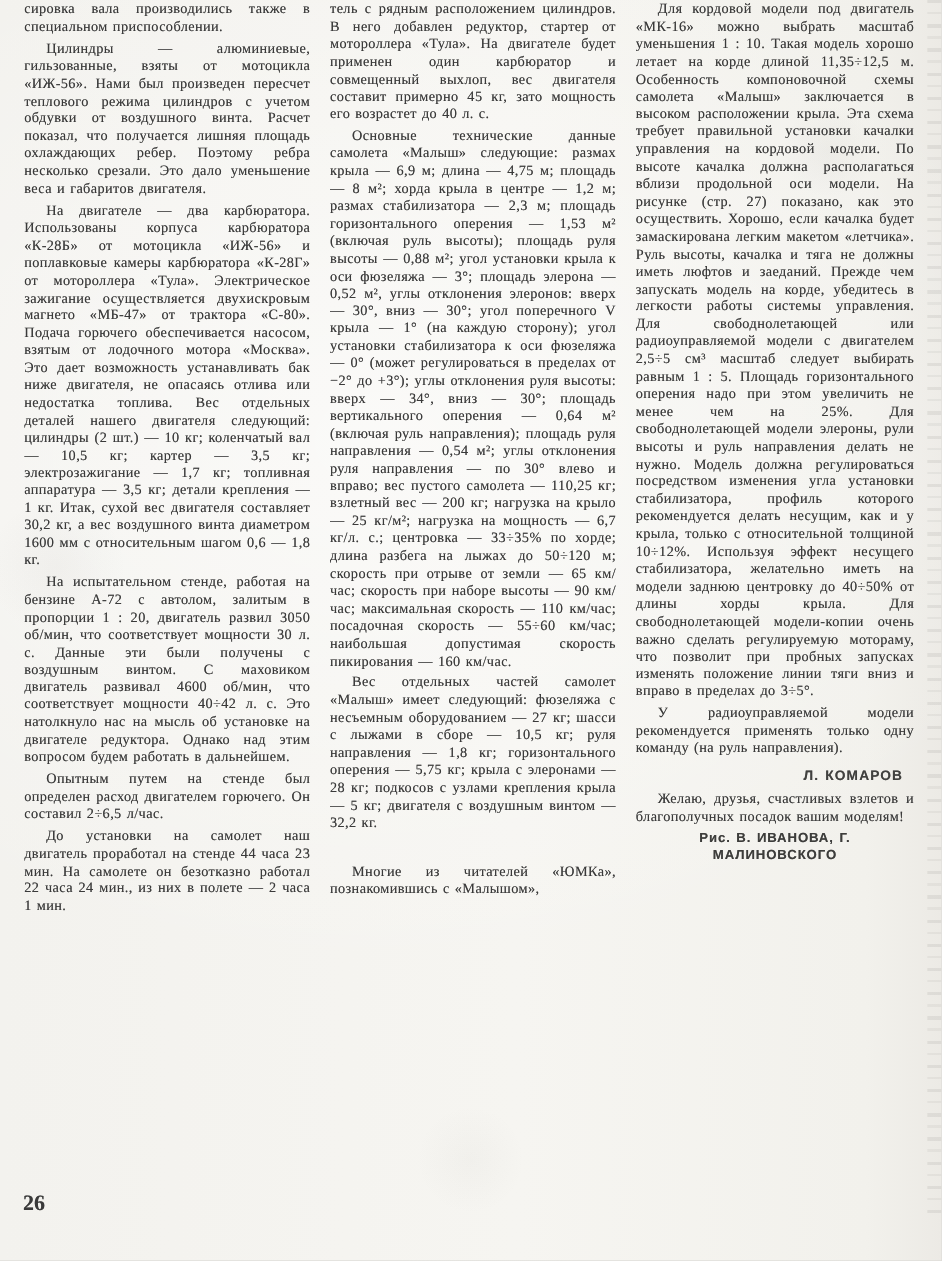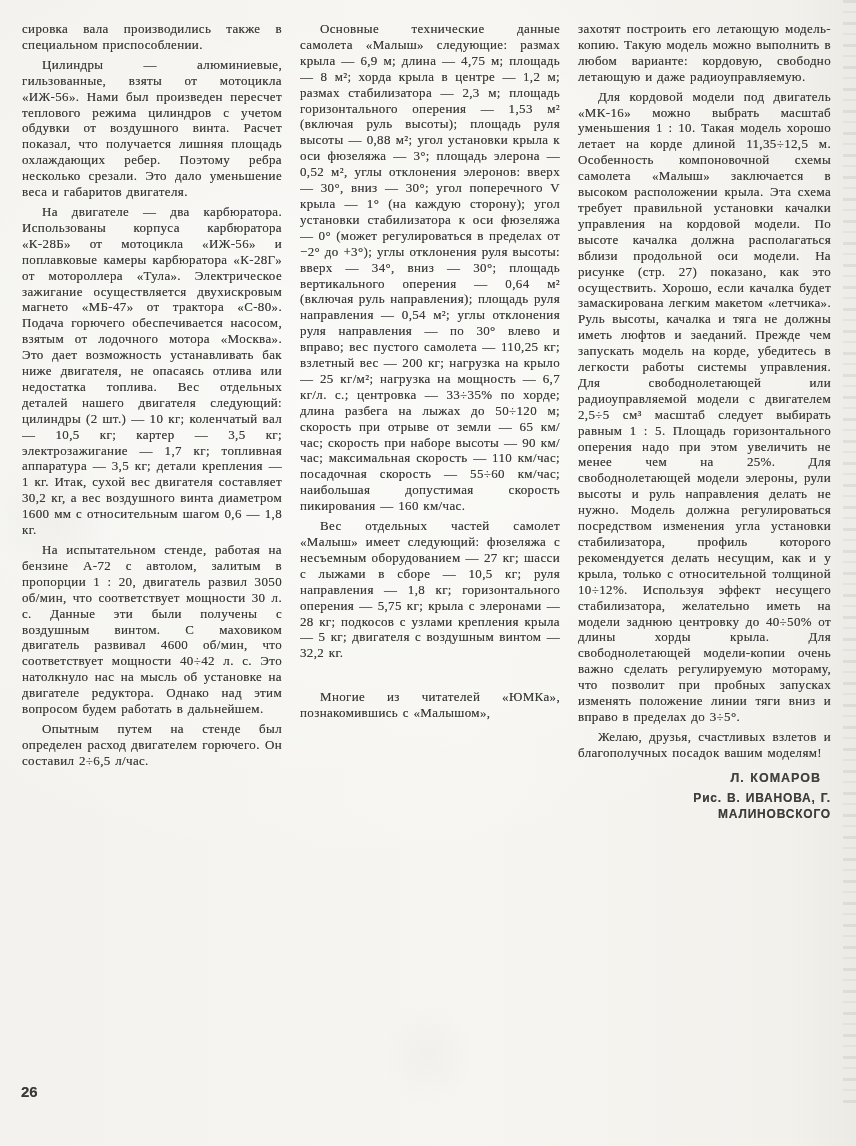--- a/index.html
+++ b/index.html
@@ -24,21 +24,21 @@
     position: absolute;
     inset: 0;
     background:
       radial-gradient(circle 60px at 88% 12%, rgba(120,118,112,0.06), transparent 70%),
       radial-gradient(circle 90px at 6% 45%, rgba(120,118,112,0.05), transparent 70%),
       radial-gradient(circle 70px at 50% 92%, rgba(120,118,112,0.04), transparent 70%);
     pointer-events: none;
   }
   .column {
     position: absolute;
-    top: 21px;
+    top: 0;
     max-height: 1080px;
     overflow: hidden;
     text-align: justify;
     font-size: 13px;
     line-height: 15.9px;
     letter-spacing: 0.35px;
     word-spacing: 1px;
     text-shadow: 0 0 0.6px rgba(40,40,40,0.55);
   }
   .col-1 { left: 22px;  width: 260px; }
@@ -54,34 +54,34 @@
     margin-top: 10px;
     padding-right: 10px;
     text-align: right;
     font-family: "Liberation Sans", "DejaVu Sans", sans-serif;
     font-size: 12.5px;
     font-weight: bold;
     letter-spacing: 1px;
     color: #41413f;
   }
   .credit {
-    text-align: right;
+    text-align: center;
     font-family: "Liberation Sans", "DejaVu Sans", sans-serif;
     font-size: 12px;
     font-weight: bold;
     letter-spacing: 0.8px;
     color: #3d3d3b;
     text-indent: 0;
   }
   .page-number {
     position: absolute;
     left: 21px;
     top: 1083px;
-    font-family: Liberation Sans, sans-serif;
-    font-size: 15px;
+    font-family: Liberation Serif, serif;
+    font-size: 20px;
     font-weight: bold;
     color: #3a3a3a;
     text-shadow: 0 0 0.6px rgba(40,40,40,0.5);
   }
   
   .edge-artifact {
     position: absolute;
     top: 0;
     right: 0;
     width: 13px;
@@ -102,33 +102,35 @@
 <body>
 
 <div class="page">
 
   <div class="column col-1">
     <p class="par no-indent">сировка вала производились также в специальном приспособлении.</p>
     <p class="par">Цилиндры — алюминиевые, гильзованные, взяты от мотоцикла «ИЖ-56». Нами был произведен пересчет теплового режима цилиндров с учетом обдувки от воздушного винта. Расчет показал, что получается лишняя площадь охлаждающих ребер. Поэтому ребра несколько срезали. Это дало уменьшение веса и габаритов двигателя.</p>
     <p class="par">На двигателе — два карбюратора. Использованы корпуса карбюратора «К-28Б» от мотоцикла «ИЖ-56» и поплавковые камеры карбюратора «К-28Г» от мотороллера «Тула». Электрическое зажигание осуществляется двухискровым магнето «МБ-47» от трактора «С-80». Подача горючего обеспечивается насосом, взятым от лодочного мотора «Москва». Это дает возможность устанавливать бак ниже двигателя, не опасаясь отлива или недостатка топлива. Вес отдельных деталей нашего двигателя следующий: цилиндры (2 шт.) — 10 кг; коленчатый вал — 10,5 кг; картер — 3,5 кг; электрозажигание — 1,7 кг; топливная аппаратура — 3,5 кг; детали крепления — 1 кг. Итак, сухой вес двигателя составляет 30,2 кг, а вес воздушного винта диаметром 1600 мм с относительным шагом 0,6 — 1,8 кг.</p>
     <p class="par">На испытательном стенде, работая на бензине А-72 с автолом, залитым в пропорции 1 : 20, двигатель развил 3050 об/мин, что соответствует мощности 30 л. с. Данные эти были получены с воздушным винтом. С маховиком двигатель развивал 4600 об/мин, что соответствует мощности 40÷42 л. с. Это натолкнуло нас на мысль об установке на двигателе редуктора. Однако над этим вопросом будем работать в дальнейшем.</p>
     <p class="par">Опытным путем на стенде был определен расход двигателем горючего. Он составил 2÷6,5 л/час.</p>
+    <p class="par">До установки на самолет наш двигатель проработал на стенде 44 часа 23 мин. На самолете он безотказно работал 22 часа 24 мин., из них в полете — 2 часа 1 мин.</p>
   </div>
 
   <div class="column col-2">
+    <p class="par no-indent">тель с рядным расположением цилиндров. В него добавлен редуктор, стартер от мотороллера «Тула». На двигателе будет применен один карбюратор и совмещенный выхлоп, вес двигателя составит примерно 45 кг, зато мощность его возрастет до 40 л. с.</p>
     <p class="par">Основные технические данные самолета «Малыш» следующие: размах крыла — 6,9 м; длина — 4,75 м; площадь — 8 м²; хорда крыла в центре — 1,2 м; размах стабилизатора — 2,3 м; площадь горизонтального оперения — 1,53 м² (включая руль высоты); площадь руля высоты — 0,88 м²; угол установки крыла к оси фюзеляжа — 3°; площадь элерона — 0,52 м², углы отклонения элеронов: вверх — 30°, вниз — 30°; угол поперечного V крыла — 1° (на каждую сторону); угол установки стабилизатора к оси фюзеляжа — 0° (может регулироваться в пределах от −2° до +3°); углы отклонения руля высоты: вверх — 34°, вниз — 30°; площадь вертикального оперения — 0,64 м² (включая руль направления); площадь руля направления — 0,54 м²; углы отклонения руля направления — по 30° влево и вправо; вес пустого самолета — 110,25 кг; взлетный вес — 200 кг; нагрузка на крыло — 25 кг/м²; нагрузка на мощность — 6,7 кг/л. с.; центровка — 33÷35% по хорде; длина разбега на лыжах до 50÷120 м; скорость при отрыве от земли — 65 км/час; скорость при наборе высоты — 90 км/час; максимальная скорость — 110 км/час; посадочная скорость — 55÷60 км/час; наибольшая допустимая скорость пикирования — 160 км/час.</p>
     <p class="par">Вес отдельных частей самолет «Малыш» имеет следующий: фюзеляжа с несъемным оборудованием — 27 кг; шасси с лыжами в сборе — 10,5 кг; руля направления — 1,8 кг; горизонтального оперения — 5,75 кг; крыла с элеронами — 28 кг; подкосов с узлами крепления крыла — 5 кг; двигателя с воздушным винтом — 32,2 кг.</p>
     <p class="par gap-top">Многие из читателей «ЮМКа», познакомившись с «Малышом»,</p>
   </div>
 
   <div class="column col-3">
-    <p class="par no-indent">захотят построить его летающую модель-копию. Такую модель можно выполнить в любом варианте: кордовую, свободно летающую и даже радиоуправляемую.</p>
     <p class="par">Для кордовой модели под двигатель «МК-16» можно выбрать масштаб уменьшения 1 : 10. Такая модель хорошо летает на корде длиной 11,35÷12,5 м. Особенность компоновочной схемы самолета «Малыш» заключается в высоком расположении крыла. Эта схема требует правильной установки качалки управления на кордовой модели. По высоте качалка должна располагаться вблизи продольной оси модели. На рисунке (стр. 27) показано, как это осуществить. Хорошо, если качалка будет замаскирована легким макетом «летчика». Руль высоты, качалка и тяга не должны иметь люфтов и заеданий. Прежде чем запускать модель на корде, убедитесь в легкости работы системы управления. Для свободнолетающей или радиоуправляемой модели с двигателем 2,5÷5 см³ масштаб следует выбирать равным 1 : 5. Площадь горизонтального оперения надо при этом увеличить не менее чем на 25%. Для свободнолетающей модели элероны, рули высоты и руль направления делать не нужно. Модель должна регулироваться посредством изменения угла установки стабилизатора, профиль которого рекомендуется делать несущим, как и у крыла, только с относительной толщиной 10÷12%. Используя эффект несущего стабилизатора, желательно иметь на модели заднюю центровку до 40÷50% от длины хорды крыла. Для свободнолетающей модели-копии очень важно сделать регулируемую мотораму, что позволит при пробных запусках изменять положение линии тяги вниз и вправо в пределах до 3÷5°.</p>
+    <p class="par">У радиоуправляемой модели рекомендуется применять только одну команду (на руль направления).</p>
+    <p class="par byline">Л. КОМАРОВ</p>
     <p class="par">Желаю, друзья, счастливых взлетов и благополучных посадок вашим моделям!</p>
-    <p class="par byline">Л. КОМАРОВ</p>
     <p class="par credit">Рис. В. ИВАНОВА, Г. МАЛИНОВСКОГО</p>
   </div>
 
   <div class="page-number">26</div>
 
   <div class="edge-artifact"></div>
 
 </div>
 
 </body></html>

